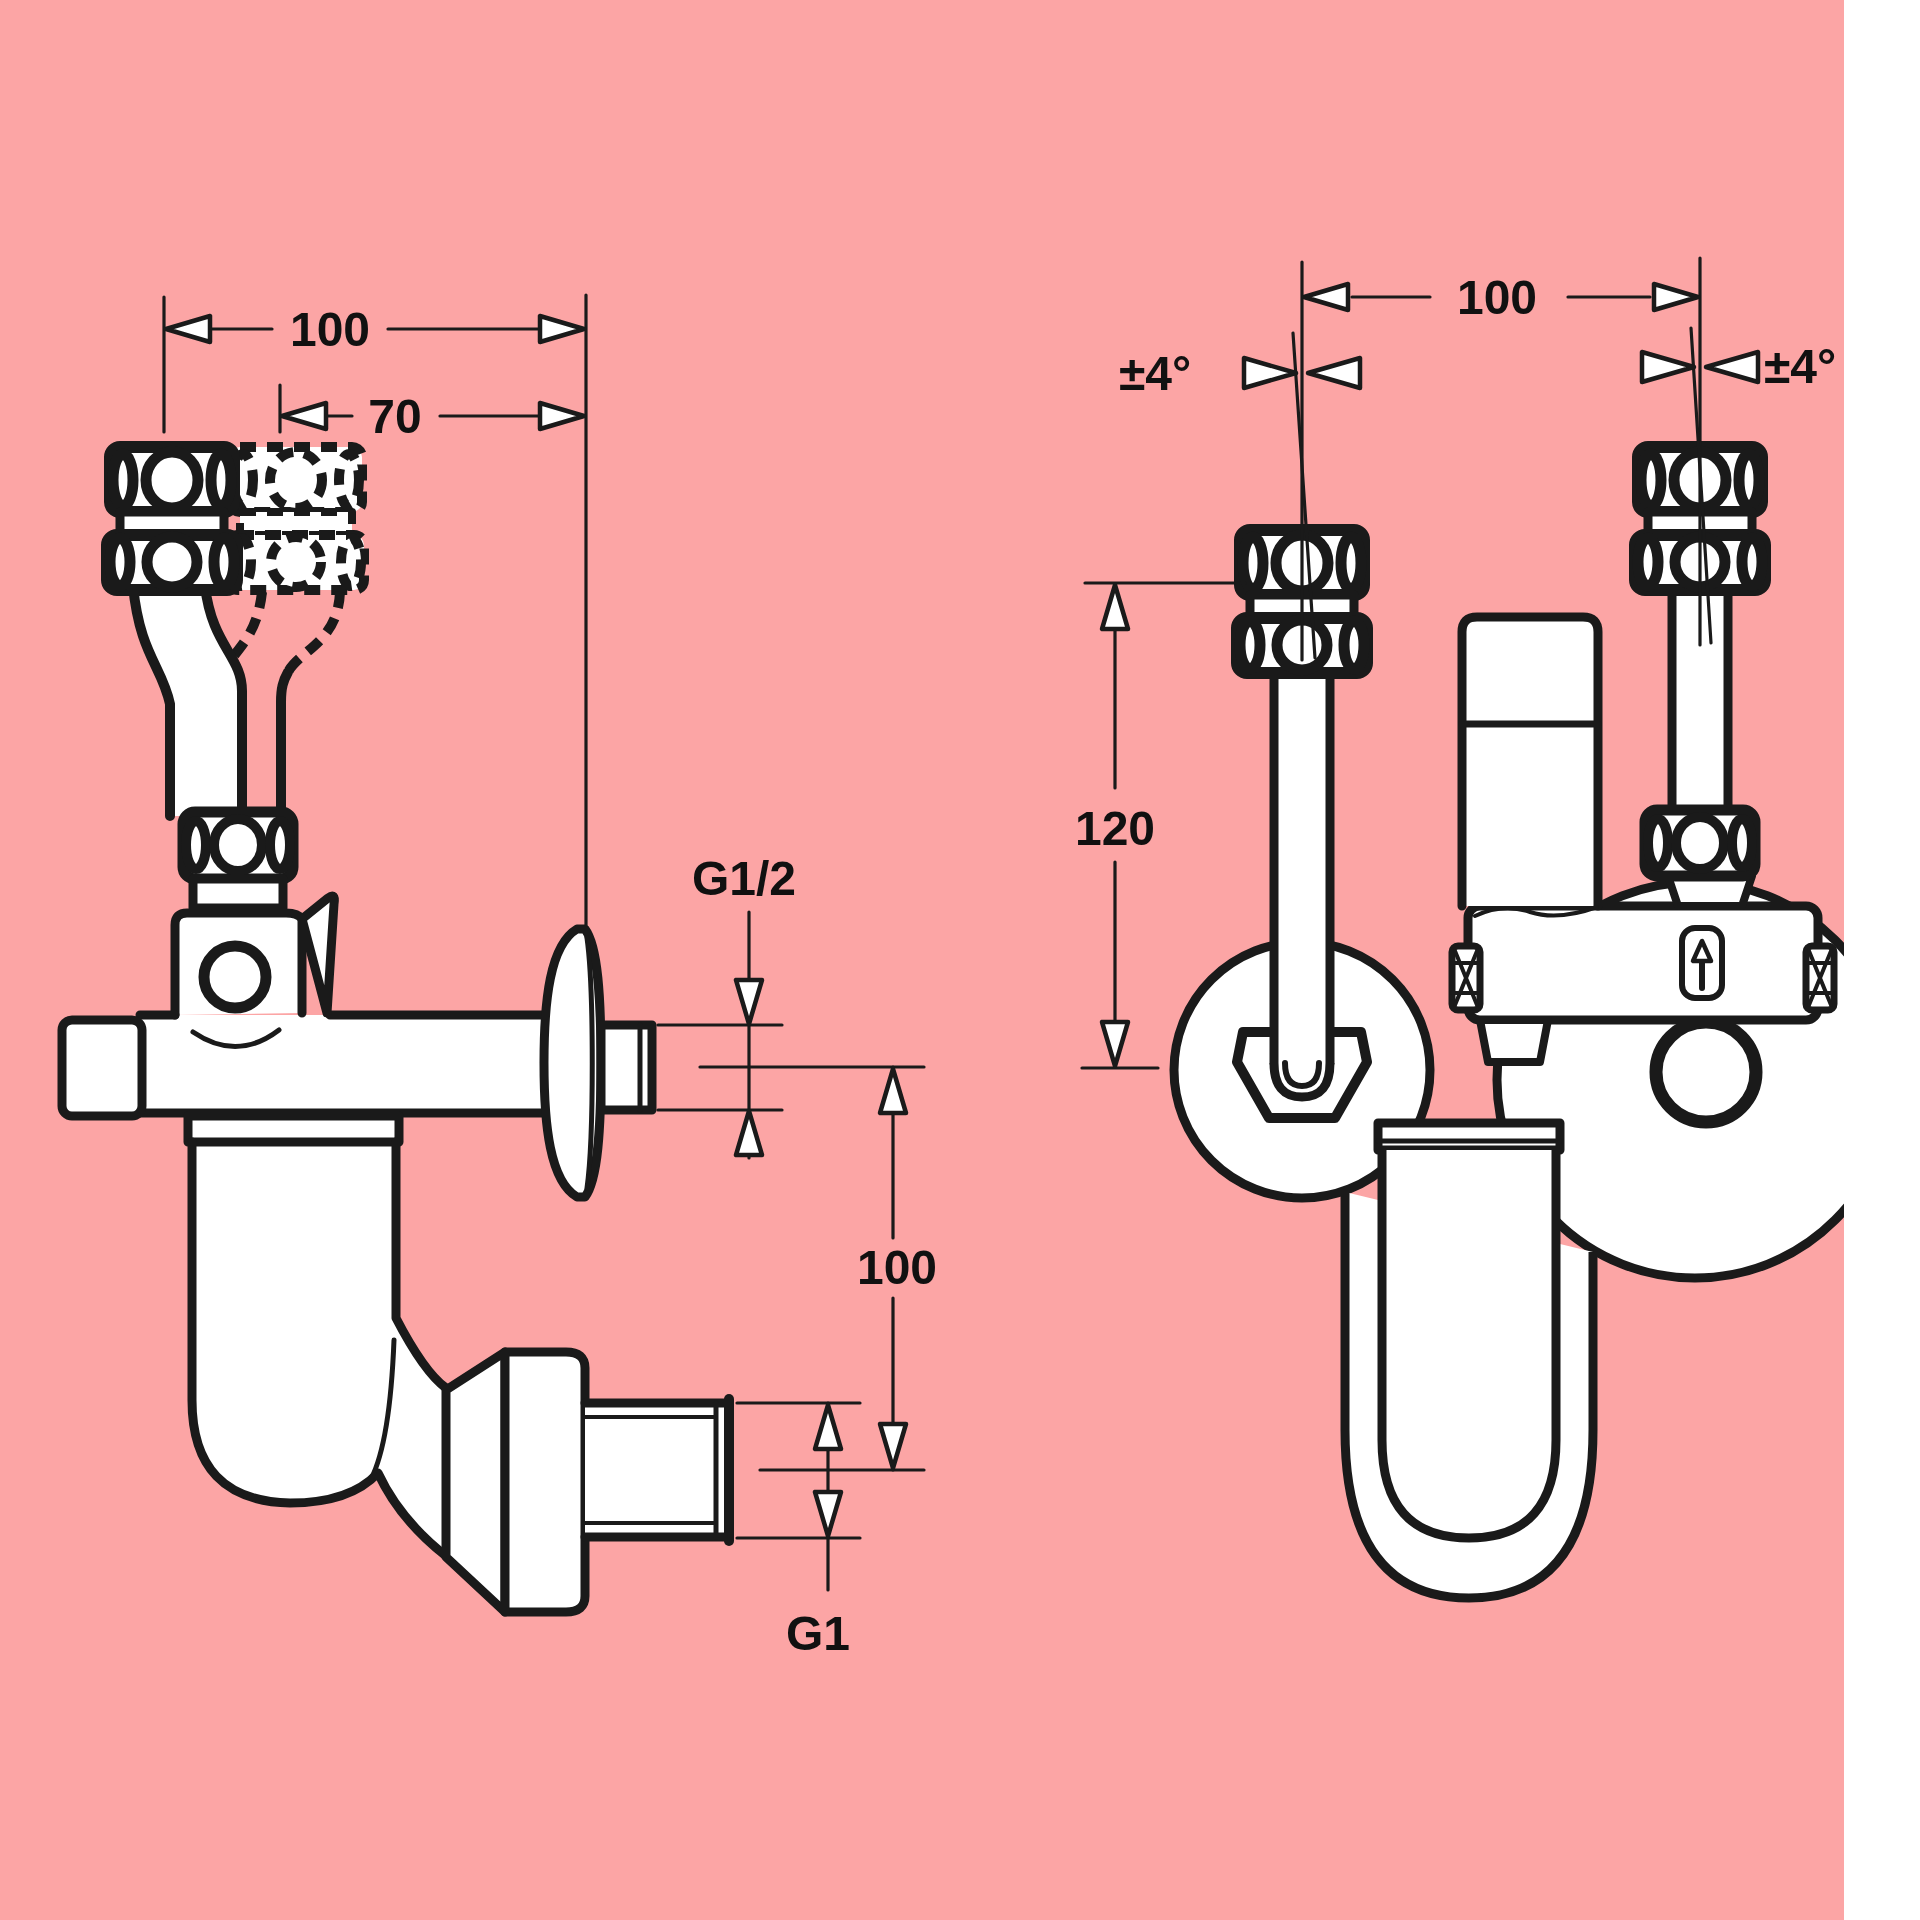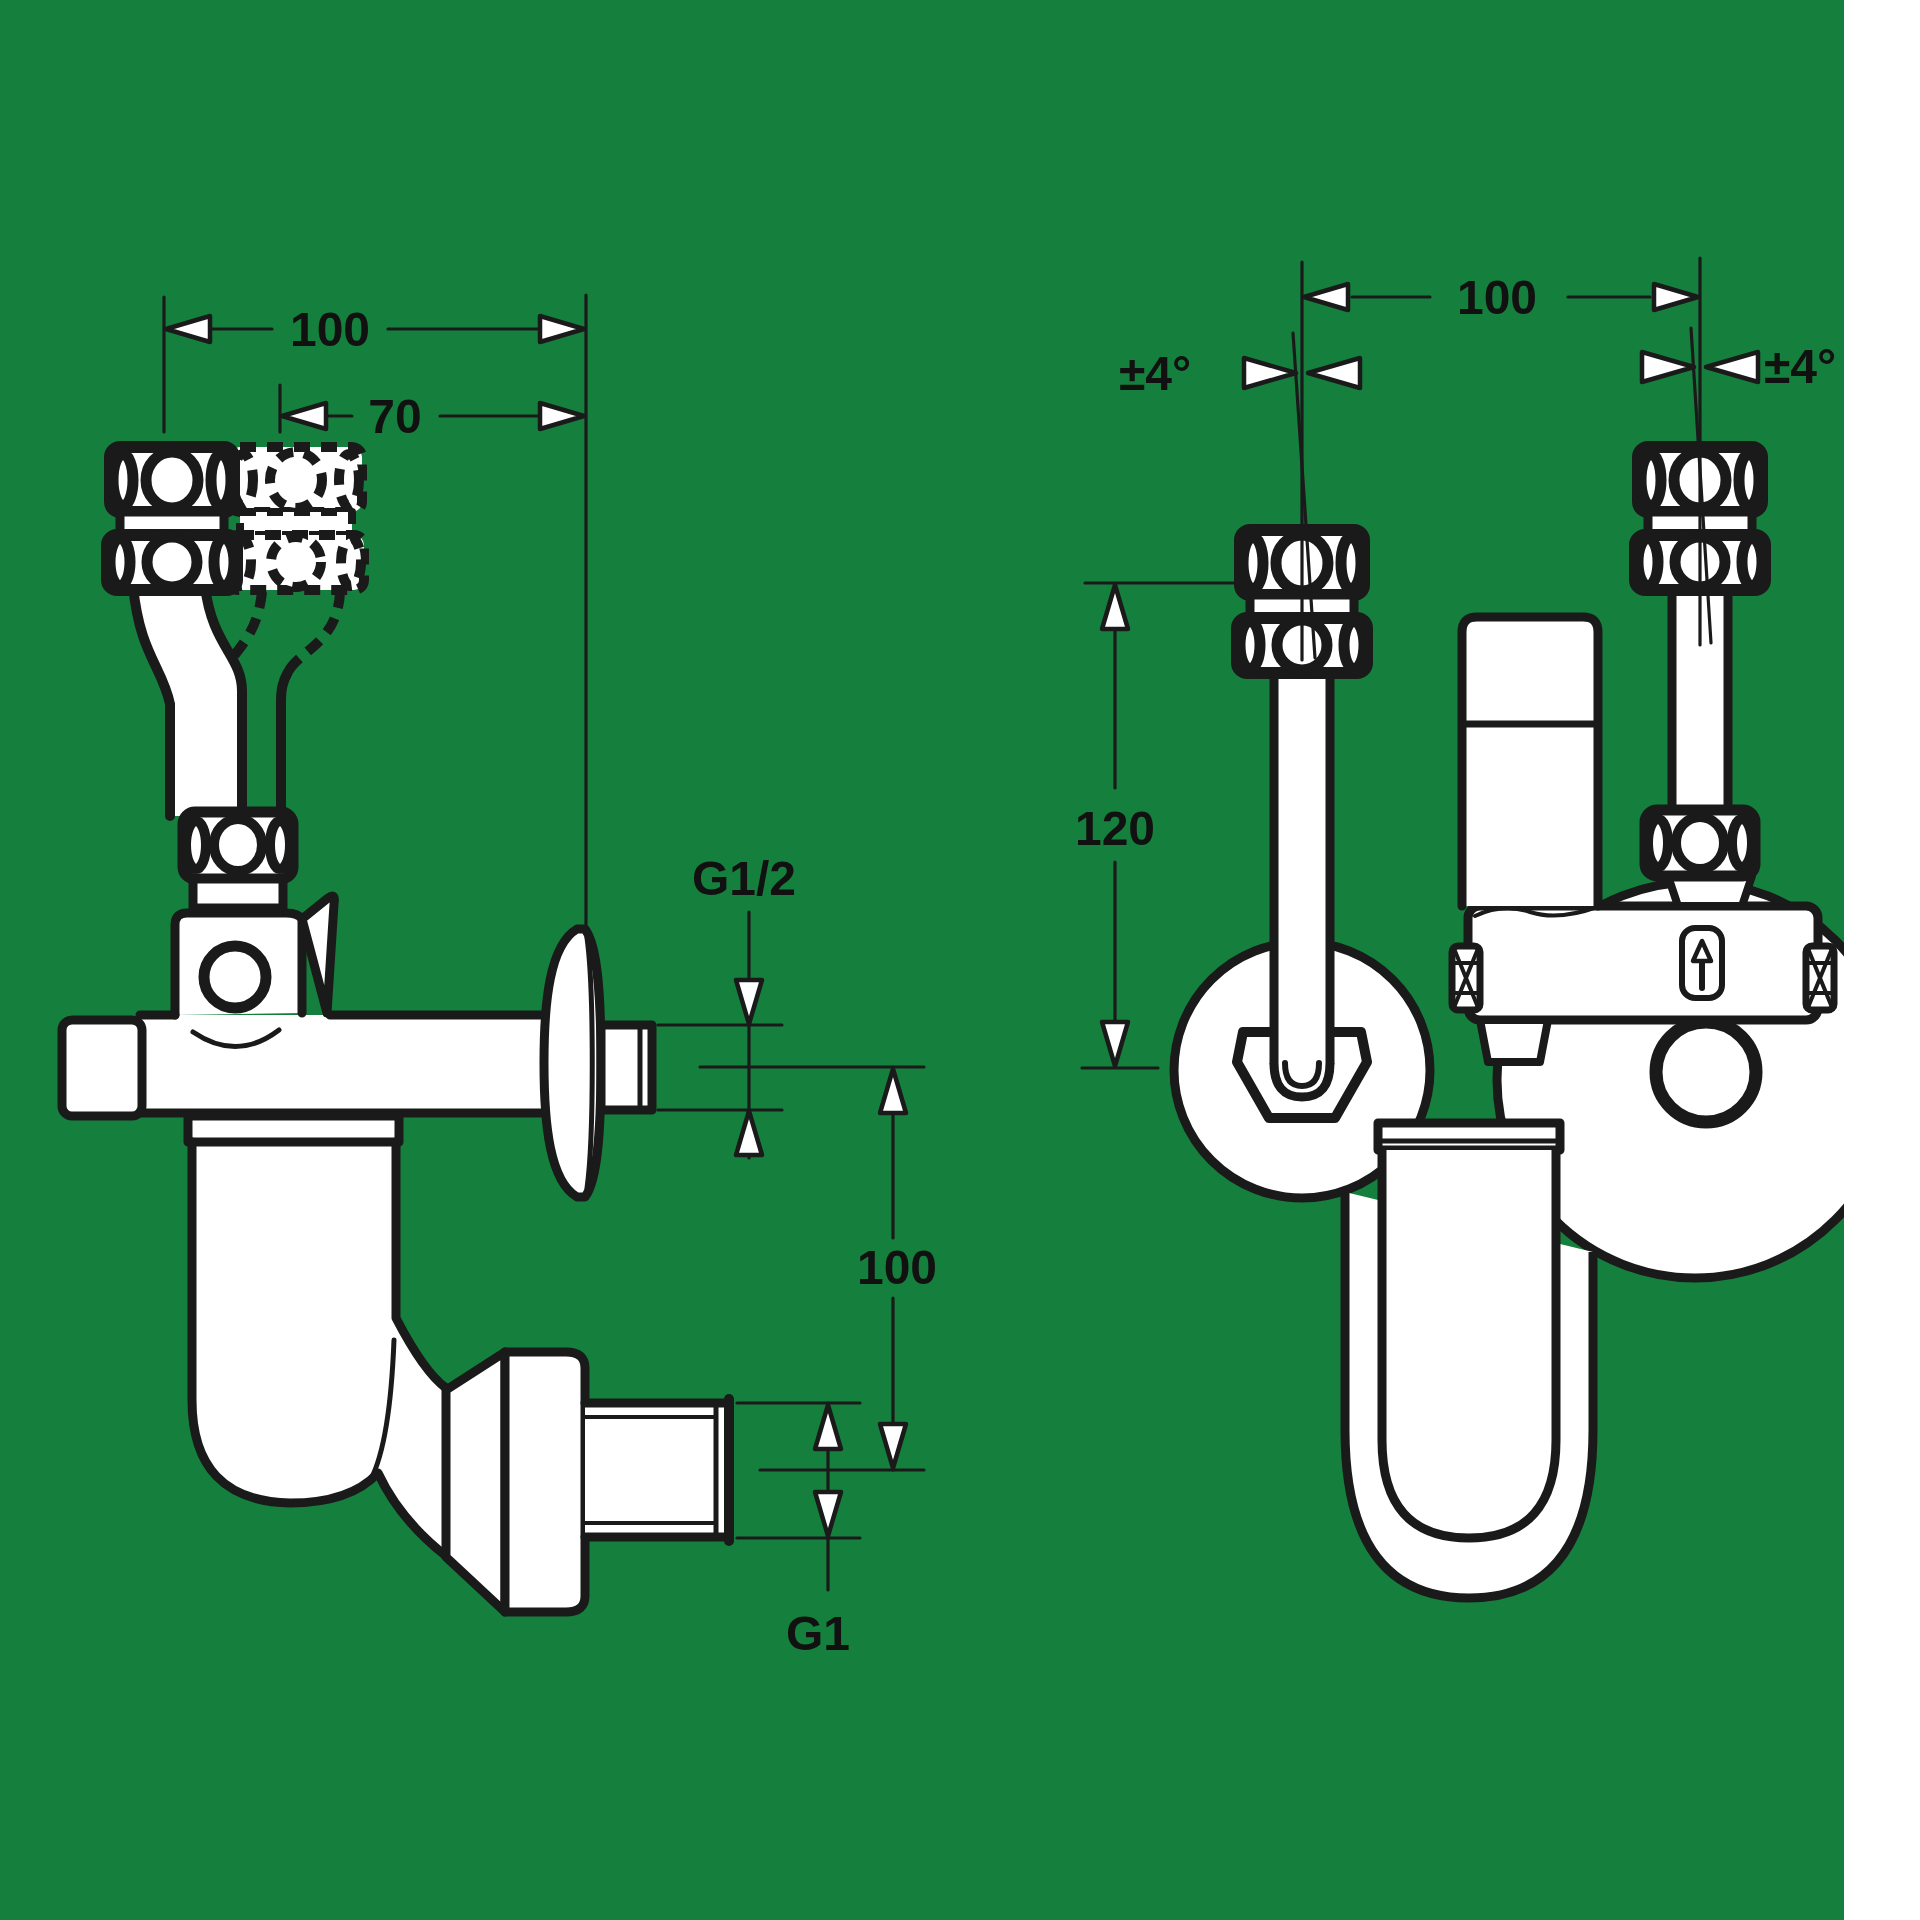--- a/index.html
+++ b/index.html
@@ -1,16 +1,16 @@
 <!DOCTYPE html>
 <html><head>
 <meta charset="utf-8">
 <style>
   html,body{margin:0;padding:0;background:#fff;}
-  .page{width:1844px;height:1920px;background:#15803d;position:relative;overflow:hidden;}
+  .page{width:1844px;height:1920px;background:#fca5a5;position:relative;overflow:hidden;}
   svg{display:block;}
   .s3{fill:none;stroke:#1a1a1a;stroke-width:3.2;stroke-linecap:round;stroke-linejoin:round}
   .s4{fill:none;stroke:#1a1a1a;stroke-width:4;stroke-linecap:round;stroke-linejoin:round}
   .s5{fill:none;stroke:#1a1a1a;stroke-width:5;stroke-linecap:round;stroke-linejoin:round}
   .s6{fill:none;stroke:#1a1a1a;stroke-width:6;stroke-linecap:round;stroke-linejoin:round}
   .s7{fill:none;stroke:#1a1a1a;stroke-width:7;stroke-linecap:round;stroke-linejoin:round}
   .s9{fill:none;stroke:#1a1a1a;stroke-width:9;stroke-linecap:round;stroke-linejoin:round}
   .s10{fill:none;stroke:#1a1a1a;stroke-width:10;stroke-linecap:round;stroke-linejoin:round}
   .f{fill:#ffffff;stroke:none}
   .fs6{fill:#fff;stroke:#1a1a1a;stroke-width:6;stroke-linejoin:round}

